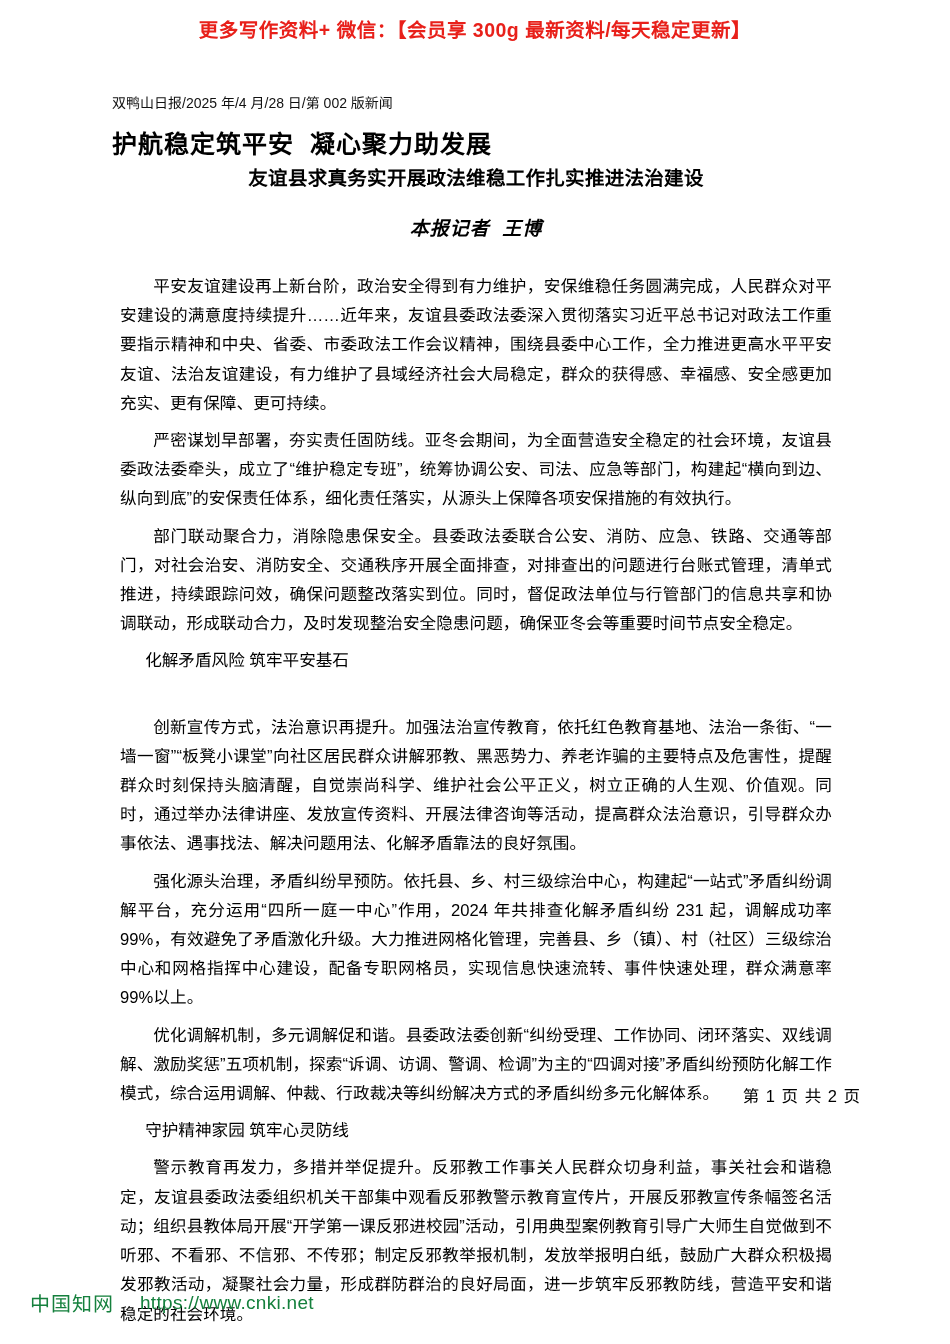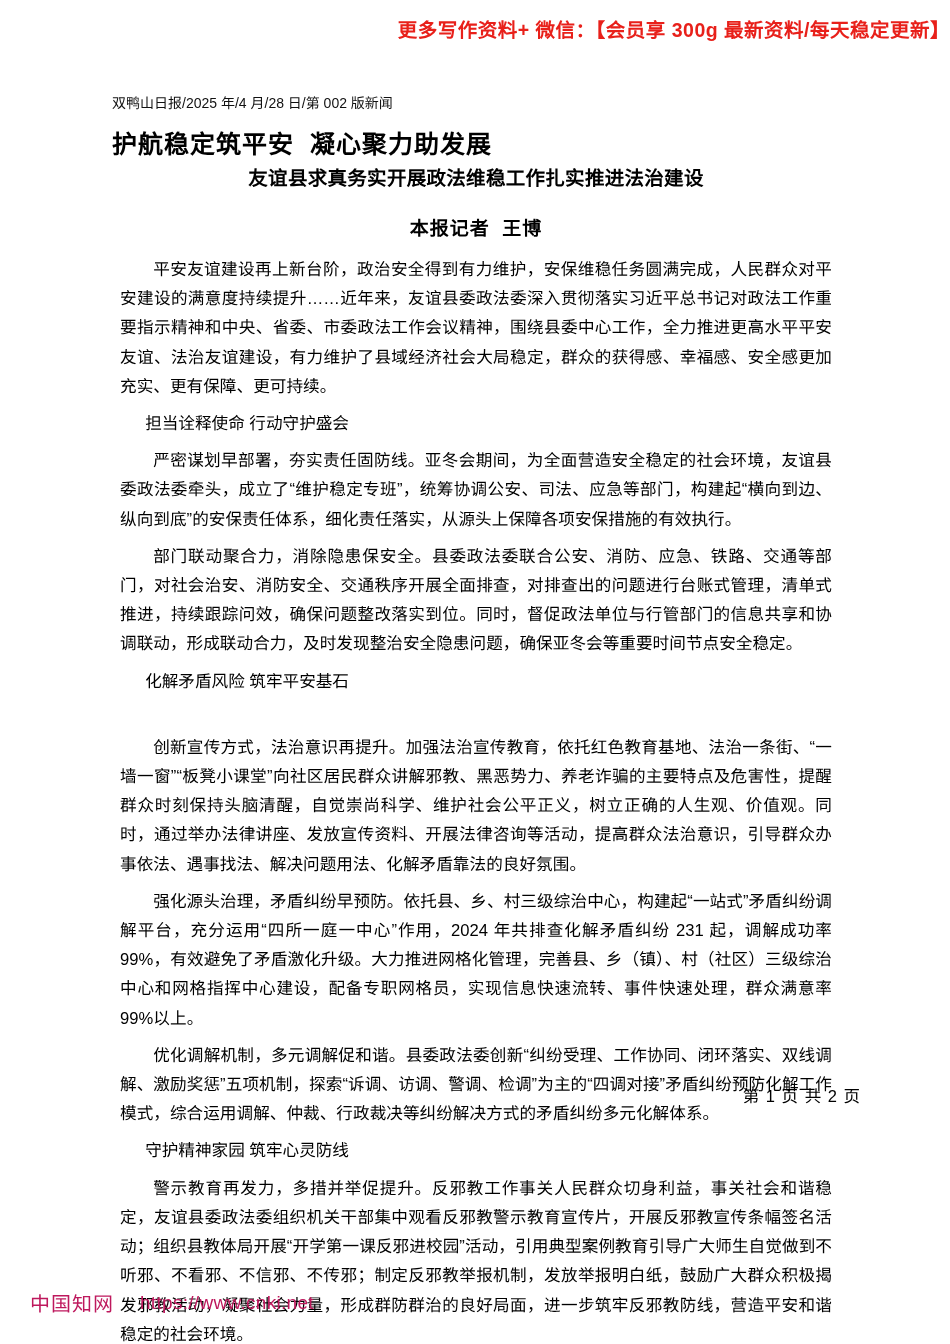--- a/index.html
+++ b/index.html
@@ -23,21 +23,21 @@
     height: 1344px;
     box-sizing: border-box;
   }
 
   
   .promo-banner {
     position: absolute;
     left: 0;
     top: 14px;
     width: 950px;
-    text-align: right;
+    text-align: center;
     font-family: "Liberation Sans", "DejaVu Sans", sans-serif;
     font-weight: bold;
     font-size: 19.5px;
     letter-spacing: 0.5px;
     color: #e8201a;
     white-space: nowrap;
   }
 
   
   .doc {
@@ -77,22 +77,23 @@
     margin: 0 0 4px 0;
   }
 
   .byline {
     text-align: center;
     font-family: "Liberation Sans", "DejaVu Sans", sans-serif;
     font-weight: bold;
     font-size: 19px;
     letter-spacing: 1px;
     line-height: 28px;
-    margin: 22px 0 12px 0;
+    margin: 22px 0 29px 0;
     white-space: pre;
+    font-style: italic;
   }
 
   .para {
     font-family: "Liberation Sans", "DejaVu Sans", sans-serif;
     font-size: 16.6px;
     line-height: 29.2px;
     text-align: justify;
     text-justify: inter-ideograph;
     text-indent: 2em;
     margin: 8px;
@@ -158,34 +159,33 @@
     <div class="masthead">双鸭山日报/2025 年/4 月/28 日/第 002 版新闻</div>
 
     <h1 class="headline">护航稳定筑平安  凝心聚力助发展</h1>
 
     <h2 class="subheadline">友谊县求真务实开展政法维稳工作扎实推进法治建设</h2>
 
     <div class="byline">本报记者  王博</div>
 
     <div class="body-blocks">
         <div class="para">平安友谊建设再上新台阶，政治安全得到有力维护，安保维稳任务圆满完成，人民群众对平安建设的满意度持续提升……近年来，友谊县委政法委深入贯彻落实习近平总书记对政法工作重要指示精神和中央、省委、市委政法工作会议精神，围绕县委中心工作，全力推进更高水平平安友谊、法治友谊建设，有力维护了县域经济社会大局稳定，群众的获得感、幸福感、安全感更加充实、更有保障、更可持续。</div>
-        <div class="section-heading">担当诠释使命 行动守护盛会</div>
         <div class="para">严密谋划早部署，夯实责任固防线。亚冬会期间，为全面营造安全稳定的社会环境，友谊县委政法委牵头，成立了“维护稳定专班”，统筹协调公安、司法、应急等部门，构建起“横向到边、纵向到底”的安保责任体系，细化责任落实，从源头上保障各项安保措施的有效执行。</div>
         <div class="para">部门联动聚合力，消除隐患保安全。县委政法委联合公安、消防、应急、铁路、交通等部门，对社会治安、消防安全、交通秩序开展全面排查，对排查出的问题进行台账式管理，清单式推进，持续跟踪问效，确保问题整改落实到位。同时，督促政法单位与行管部门的信息共享和协调联动，形成联动合力，及时发现整治安全隐患问题，确保亚冬会等重要时间节点安全稳定。</div>
         <div class="section-heading">化解矛盾风险 筑牢平安基石</div>
         <div class="spacer-line"></div>
         <div class="para">创新宣传方式，法治意识再提升。加强法治宣传教育，依托红色教育基地、法治一条街、“一墙一窗”“板凳小课堂”向社区居民群众讲解邪教、黑恶势力、养老诈骗的主要特点及危害性，提醒群众时刻保持头脑清醒，自觉崇尚科学、维护社会公平正义，树立正确的人生观、价值观。同时，通过举办法律讲座、发放宣传资料、开展法律咨询等活动，提高群众法治意识，引导群众办事依法、遇事找法、解决问题用法、化解矛盾靠法的良好氛围。</div>
         <div class="para">强化源头治理，矛盾纠纷早预防。依托县、乡、村三级综治中心，构建起“一站式”矛盾纠纷调解平台，充分运用“四所一庭一中心”作用，2024 年共排查化解矛盾纠纷 231 起，调解成功率 99%，有效避免了矛盾激化升级。大力推进网格化管理，完善县、乡（镇）、村（社区）三级综治中心和网格指挥中心建设，配备专职网格员，实现信息快速流转、事件快速处理，群众满意率 99%以上。</div>
         <div class="para">优化调解机制，多元调解促和谐。县委政法委创新“纠纷受理、工作协同、闭环落实、双线调解、激励奖惩”五项机制，探索“诉调、访调、警调、检调”为主的“四调对接”矛盾纠纷预防化解工作模式，综合运用调解、仲裁、行政裁决等纠纷解决方式的矛盾纠纷多元化解体系。</div>
         <div class="section-heading">守护精神家园 筑牢心灵防线</div>
         <div class="para">警示教育再发力，多措并举促提升。反邪教工作事关人民群众切身利益，事关社会和谐稳定，友谊县委政法委组织机关干部集中观看反邪教警示教育宣传片，开展反邪教宣传条幅签名活动；组织县教体局开展“开学第一课反邪进校园”活动，引用典型案例教育引导广大师生自觉做到不听邪、不看邪、不信邪、不传邪；制定反邪教举报机制，发放举报明白纸，鼓励广大群众积极揭发邪教活动，凝聚社会力量，形成群防群治的良好局面，进一步筑牢反邪教防线，营造平安和谐稳定的社会环境。</div>
       </div>
 
   </div>
 
   <div class="page-footer">第 1 页 共 2 页</div>
 
-  <div class="watermark" style="color: #be185d;">
+  <div class="watermark" style="color: #15803d;">
     <span class="watermark-brand">中国知网</span>
     <span class="watermark-url">https://www.cnki.net</span>
   </div>
 
 </div>
 
 </body></html>

